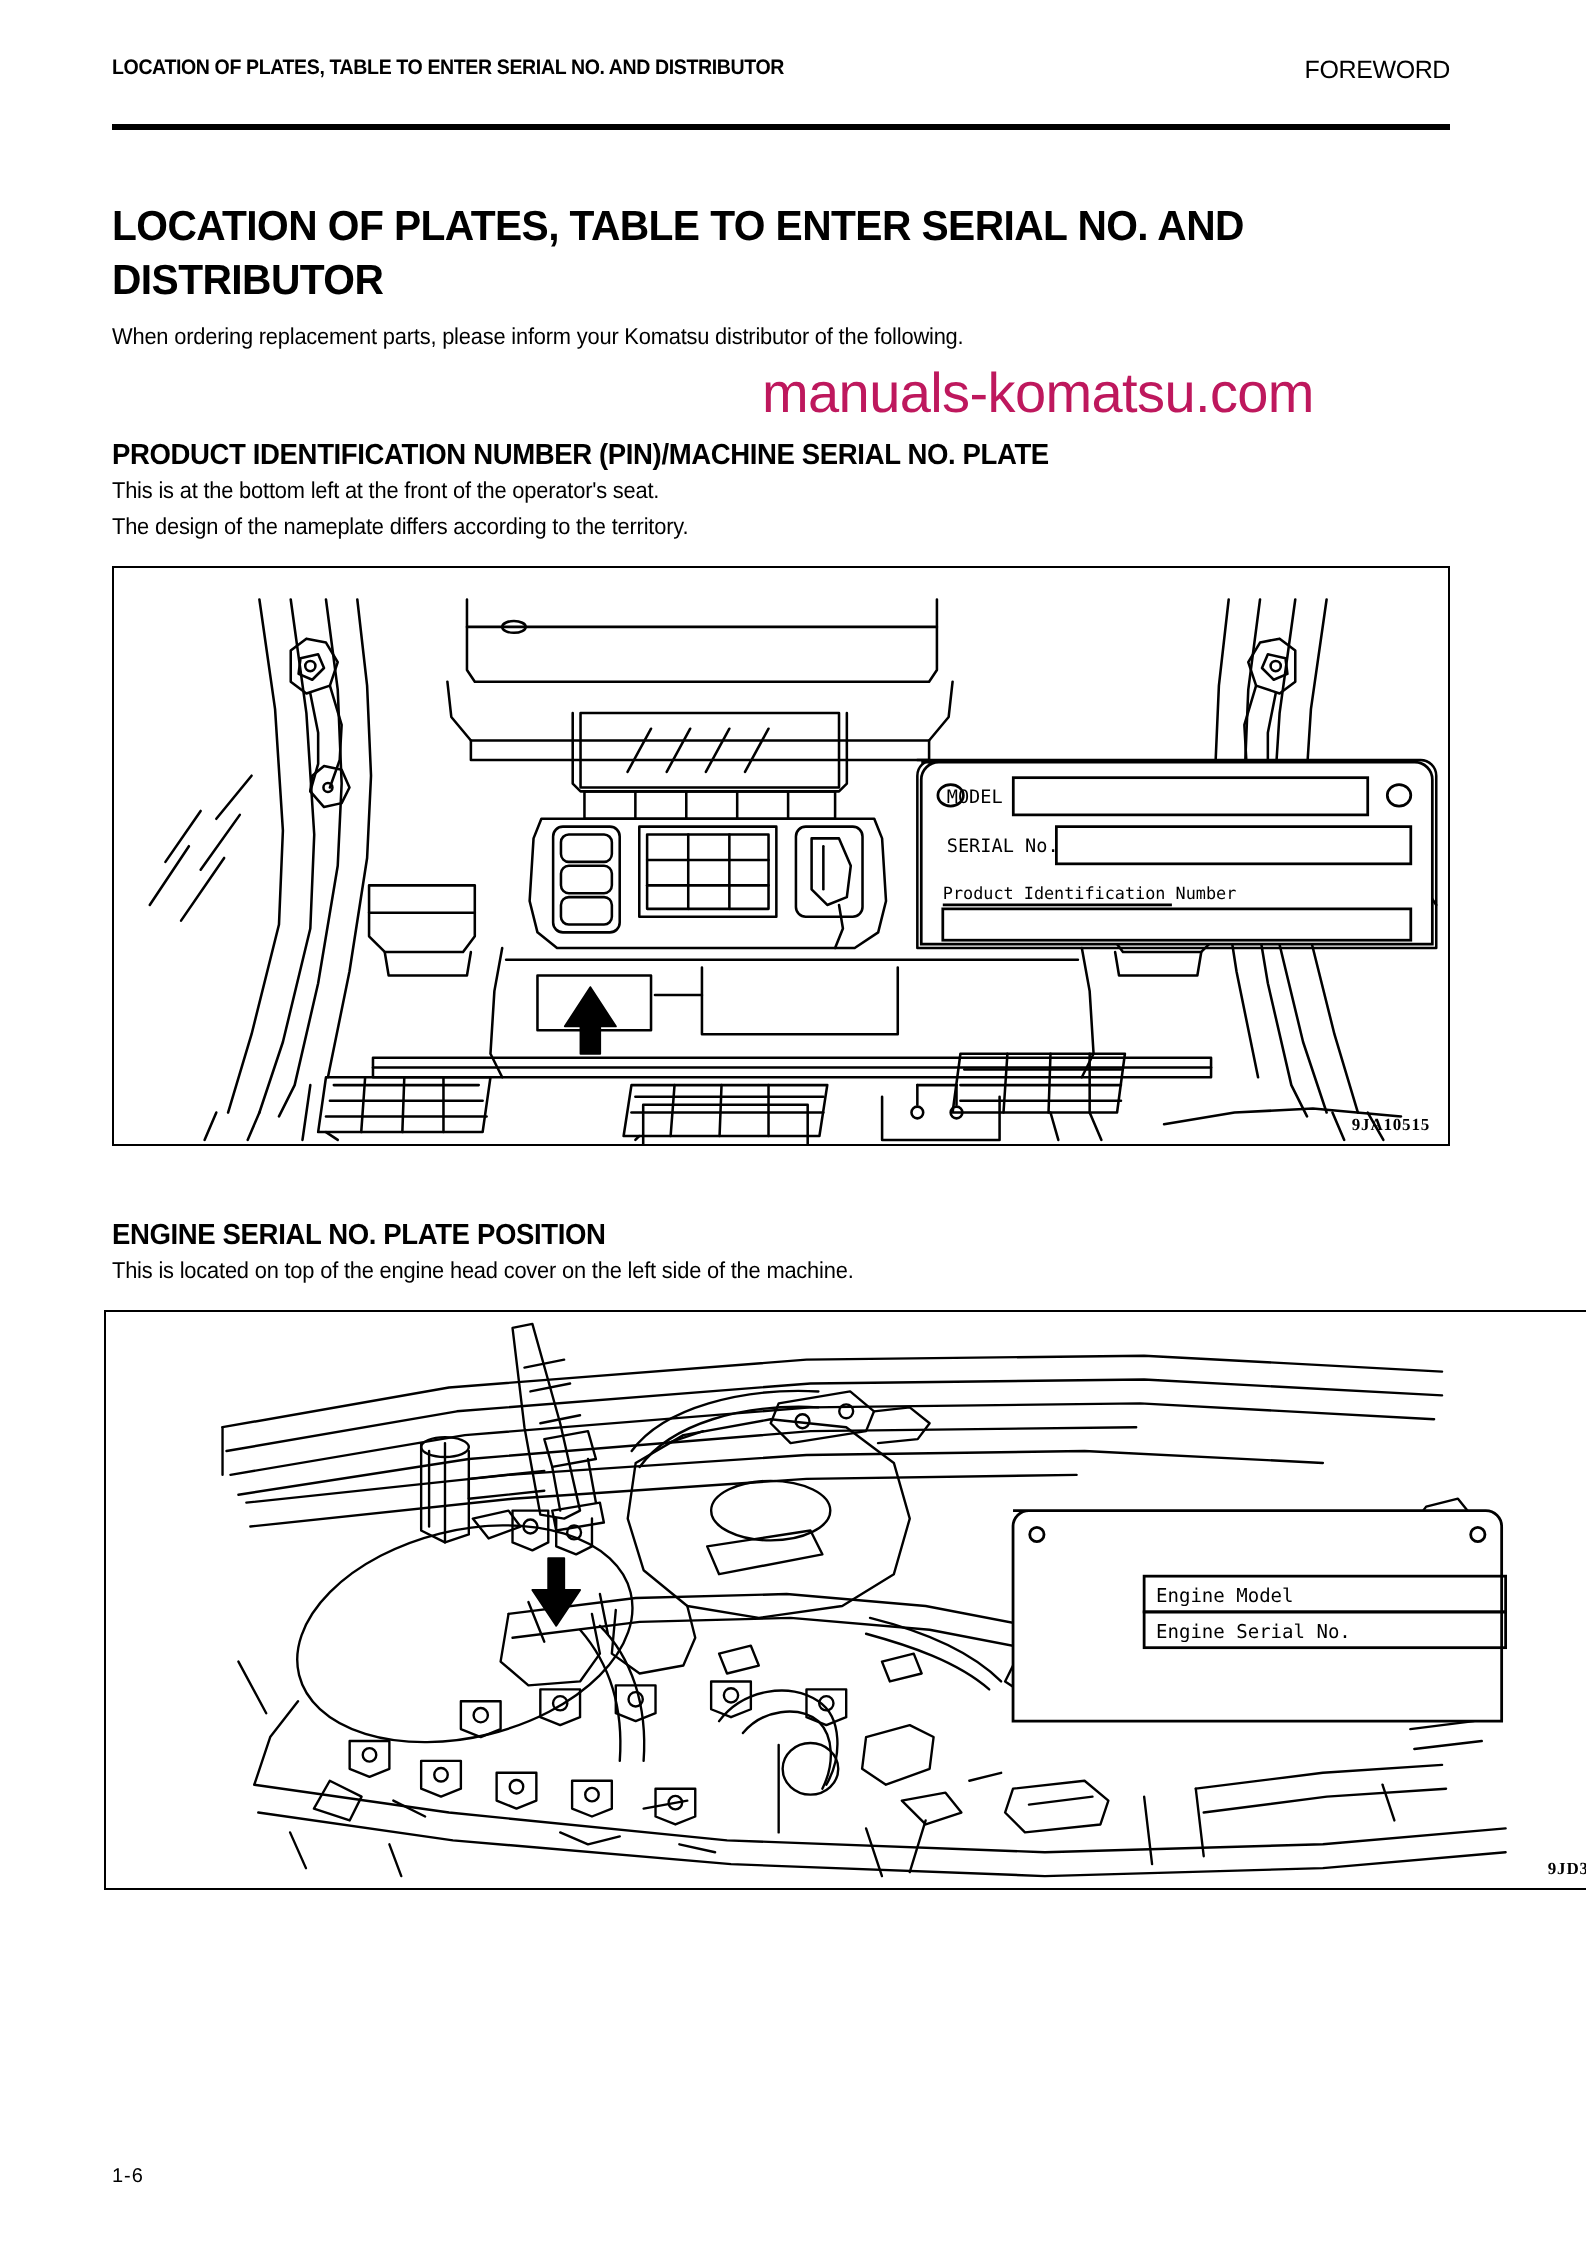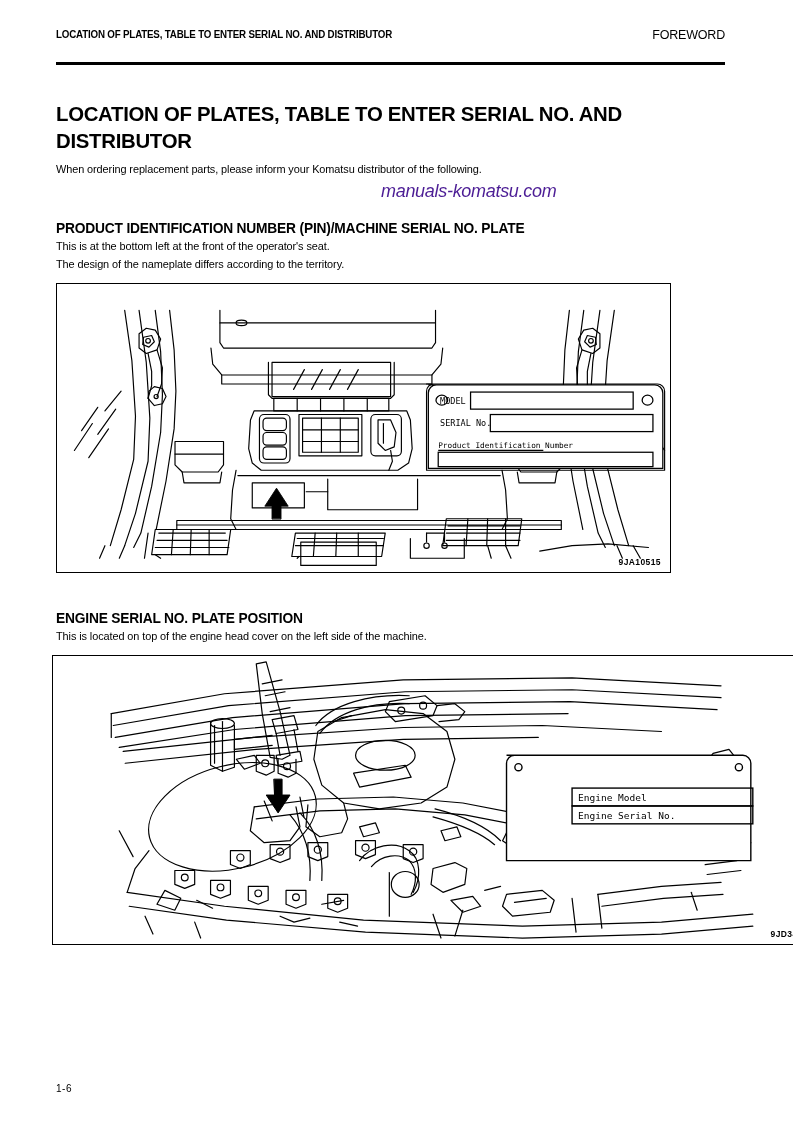--- a/index.html
+++ b/index.html
@@ -76,26 +76,25 @@
     letter-spacing: -0.1px;
     transform: scaleX(0.95);
     transform-origin: left top;
     white-space: nowrap;
   }
 
   .watermark {
     position: absolute;
     left: 381px;
     top: 181px;
-    font-size: 18px;
+    font-size: 28px;
     font-family: "Liberation Sans", sans-serif;
-    color: #4c1d95;
+    color: #be185d;
     letter-spacing: -0.3px;
     white-space: nowrap;
-    font-style: italic;
   }
 
   .section-head {
     position: absolute;
     left: 56px;
     font-size: 14.5px;
     font-weight: bold;
     letter-spacing: -0.2px;
     transform: scaleX(0.95);
     transform-origin: left top;
@@ -120,42 +119,42 @@
   
   .figure {
     position: absolute;
     border: 1.5px solid #000;
     background: #fff;
     box-sizing: border-box;
   }
   .figure.fig1 {
     left: 56px;
     top: 283px;
-    width: 615px;
+    width: 669px;
     height: 290px;
     padding-left: 12px;
   }
   .figure.fig2 {
     left: 52px;
     top: 655px;
     width: 771px;
     height: 290px;
   }
   .figure svg {
     display: block;
     width: 100%;
     height: 100%;
   }
   .fig-id {
     position: absolute;
     right: 9px;
     bottom: 5px;
     font-size: 8.5px;
     font-weight: bold;
-    font-family: Liberation Sans, sans-serif;
+    font-family: Liberation Serif, serif;
     letter-spacing: 0.4px;
   }
 
   
   .footer {
     position: absolute;
     left: 56px;
     top: 1083px;
     font-size: 10px;
     letter-spacing: 0.5px;

